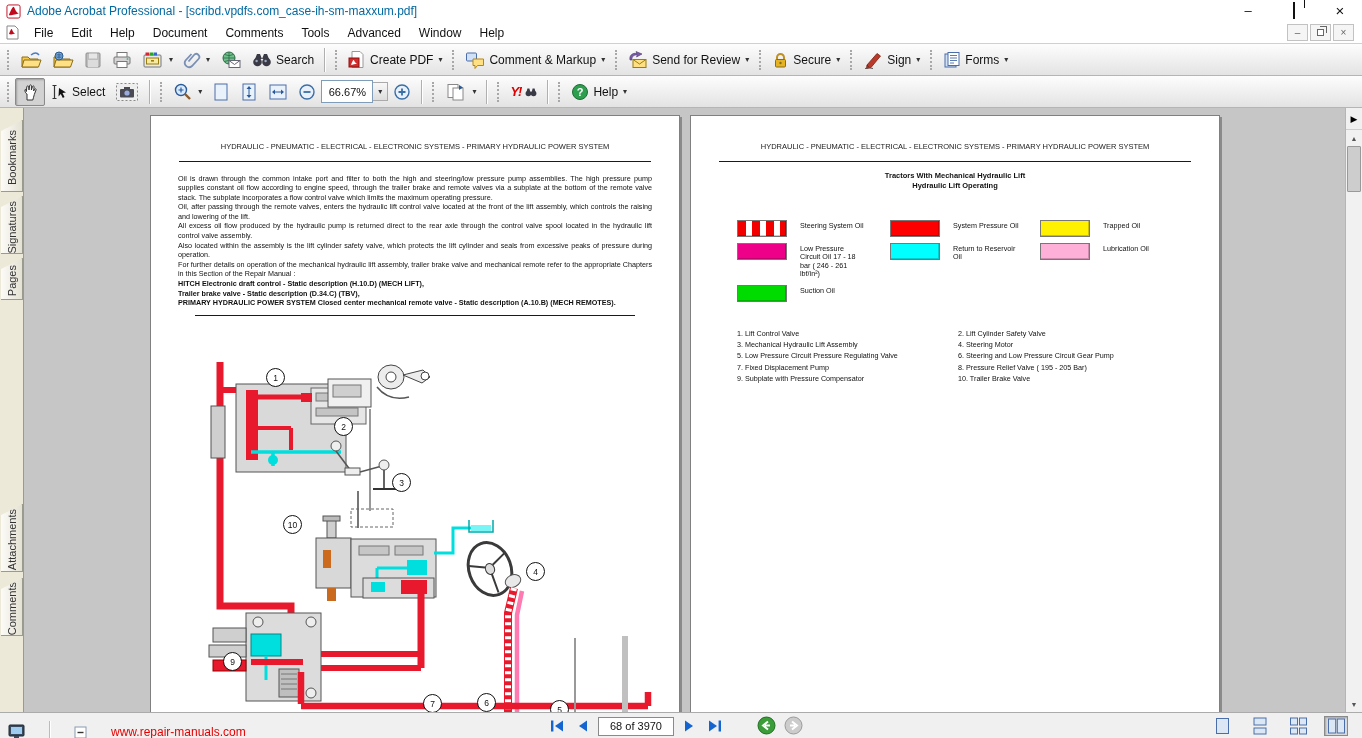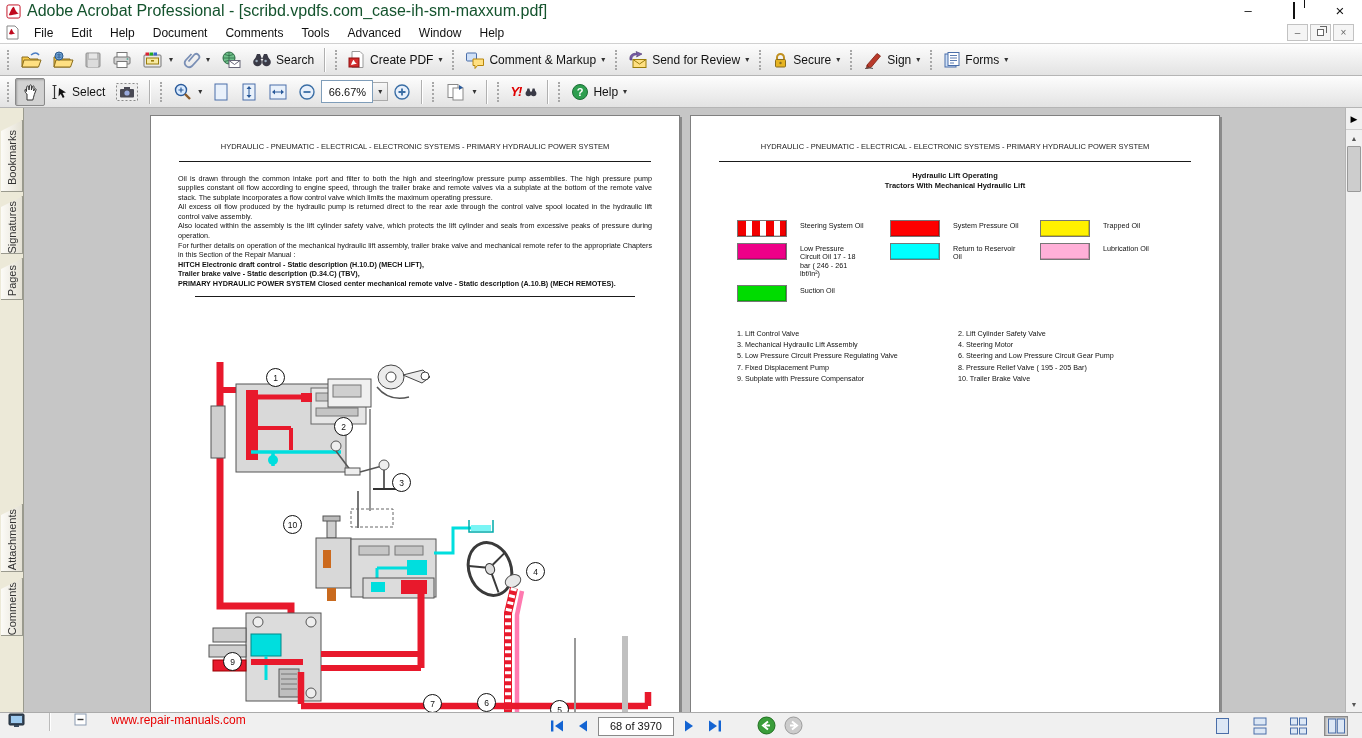--- a/index.html
+++ b/index.html
@@ -7,21 +7,21 @@
   body {
     width:1362px; height:738px; overflow:hidden;
     font-family:"Liberation Sans", sans-serif;
     background:#ece9d8; position:relative;
   }
   .app { position:absolute; inset:0; box-shadow:inset 0 0 0 1px #b4b8bc; }
 
   
   .titlebar { height:22px; background:#ffffff; display:flex; align-items:center; padding:0 6px; }
   .titlebar .app-icon { width:15px; height:15px; margin-right:6px; }
-  .title-text { font-size:16px; color:#14532d; flex:1; white-space:nowrap; }
+  .title-text { font-size:12px; color:#0369a1; flex:1; white-space:nowrap; }
   .win-controls { display:flex; align-items:center; gap:30px; padding-right:8px; }
   .win-btn { font-size:13px; color:#111; width:16px; text-align:center; cursor:default; line-height:16px;}
   .ic-restore { width:9px; height:9px; border:1px solid #111; position:relative; background:#fff; }
   .ic-restore::before { content:""; position:absolute; left:2px; top:-4px; width:8px; height:8px;
     border:1px solid #111; border-bottom:none; border-left:none; }
 
   
   .menubar { height:22px; background:#fff; border-bottom:1px solid #d0d0d0; display:flex; align-items:center; padding:0 4px; }
   .menubar .doc-icon { width:13px; height:15px; margin:0 6px 0 2px; }
   .menu-items { display:flex; }
@@ -90,21 +90,21 @@
   .parts-col.c2 { left:267px; width:230px; }
   .scrollcol { width:17px; background:#f1f1f1; border-left:1px solid #b5b5b5; display:flex; flex-direction:column; }
   .scroll-spacer-top { height:22px; border-bottom:1px solid #cfcfcf; display:flex; align-items:center; justify-content:center; font-size:9px; color:#000;}
   .scroll-btn { height:16px; display:flex; align-items:center; justify-content:center; font-size:7px; color:#555; }
   .scroll-thumb { height:46px; margin:0 1px; background:#cdcdcd; border:1px solid #999; border-radius:1px; }
   .scroll-track { flex:1; }
 
   
   .statusbar { position:absolute; left:0; right:0; bottom:0; height:26px; background:#f0f0f0;
     border-top:1px solid #ababab; font-size:12px; }
-  .sb-left { position:absolute; left:8px; top:0; height:26px; display:flex; align-items:flex-start; gap:24px; }
+  .sb-left { position:absolute; left:8px; top:0; height:26px; display:flex; align-items:flex-end; gap:24px; }
   .sb-sep { width:1px; height:18px; background:#bbb; box-shadow:1px 0 0 #fff; }
   .sb-link { color:#e80000; }
   .sb-nav { position:absolute; left:546px; top:3px; display:flex; align-items:center; gap:4px; }
   .nav-btn { width:22px; height:20px; display:flex; align-items:center; justify-content:center; }
   .page-field { width:76px; height:19px; background:#fff; border:1px solid #8a8a8a; font-size:11px;
     display:flex; align-items:center; justify-content:center; color:#111; }
   .sb-history { position:absolute; left:757px; top:3px; display:flex; align-items:center; gap:8px; }
   .sb-layout { position:absolute; right:14px; top:3px; display:flex; align-items:center; gap:14px; }
   .layout-btn { width:24px; height:20px; display:flex; align-items:center; justify-content:center; border:1px solid transparent; }
   .layout-btn.selected { background:#dcdcdc; border:1px solid #8a8a8a; box-shadow:inset 1px 1px 2px rgba(0,0,0,.25); }
@@ -419,20 +419,21 @@
     </div>
 
     <div class="docarea">
 
       <div class="page p1">
         <div class="pg-header">HYDRAULIC - PNEUMATIC - ELECTRICAL - ELECTRONIC SYSTEMS - PRIMARY HYDRAULIC POWER SYSTEM</div>
         <div class="pg-rule"></div>
         <div class="pg-body">
 
         <div class="para">Oil is drawn through the common intake port and filter to both the high and steering/low pressure pump assemblies. The high pressure pump supplies constant oil flow according to engine speed, through the trailer brake and remote valves via a subplate at the bottom of the remote valve stack.  The subplate incorporates a flow control valve which limits the maximum operating pressure.</div>
+            <div class="para">Oil, after passing through the remote valves, enters the hydraulic lift control valve located at the front of the lift assembly, which controls the raising and lowering of the lift.</div>
             <div class="para">All excess oil flow produced by the hydraulic pump is returned direct to the rear axle through the control valve spool located in the hydraulic lift control valve assembly.</div>
             <div class="para">Also located within the assembly is the lift cylinder safety valve, which protects the lift cylinder and seals from excessive peaks of pressure during operation.</div>
             <div class="para">For further details on operation of the mechanical hydraulic lift assembly, trailer brake valve and mechanical remote refer to the appropriate Chapters in this Section of the Repair Manual :</div>
             <div class="para bold">HITCH Electronic draft control - Static description (H.10.D) (MECH LIFT),</div>
             <div class="para bold">Trailer brake valve - Static description (D.34.C) (TBV),</div>
             <div class="para bold">PRIMARY HYDRAULIC POWER SYSTEM Closed center mechanical remote valve - Static description (A.10.B) (MECH REMOTES).</div>
           </div>
         <div class="pg-rule2"></div>
 
         <svg class="diagram" viewBox="0 0 530 640">
@@ -534,22 +535,22 @@
             <div class="callout" style="left: 272px; top: 578px;">7</div>
             <div class="callout" style="left: 326px; top: 577px;">6</div>
             <div class="callout" style="left: 399px; top: 584px;">5</div>
           </div>
       </div>
 
       <div class="page p2">
         <div class="pg-header">HYDRAULIC - PNEUMATIC - ELECTRICAL - ELECTRONIC SYSTEMS - PRIMARY HYDRAULIC POWER SYSTEM</div>
         <div class="pg-rule"></div>
         <div class="subtitle">
+          <div>Tractors With Mechanical Hydraulic Lift</div>
           <div>Hydraulic Lift Operating</div>
-          <div>Tractors With Mechanical Hydraulic Lift</div>
         </div>
 
         <div class="legend">
           <div class="leg-col c1">
 
               <div class="leg-item">
                 <span class="swatch striped" style="background-color: rgb(242, 0, 0);"></span>
                 <span class="leg-label">Steering System Oil</span>
               </div>
 

